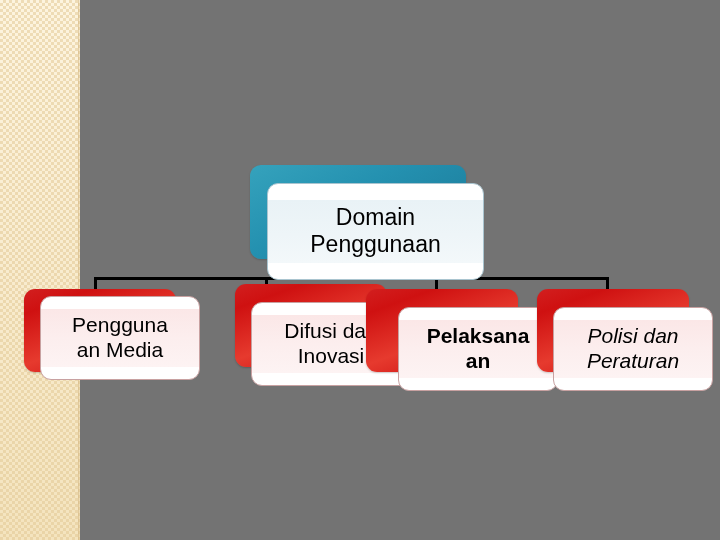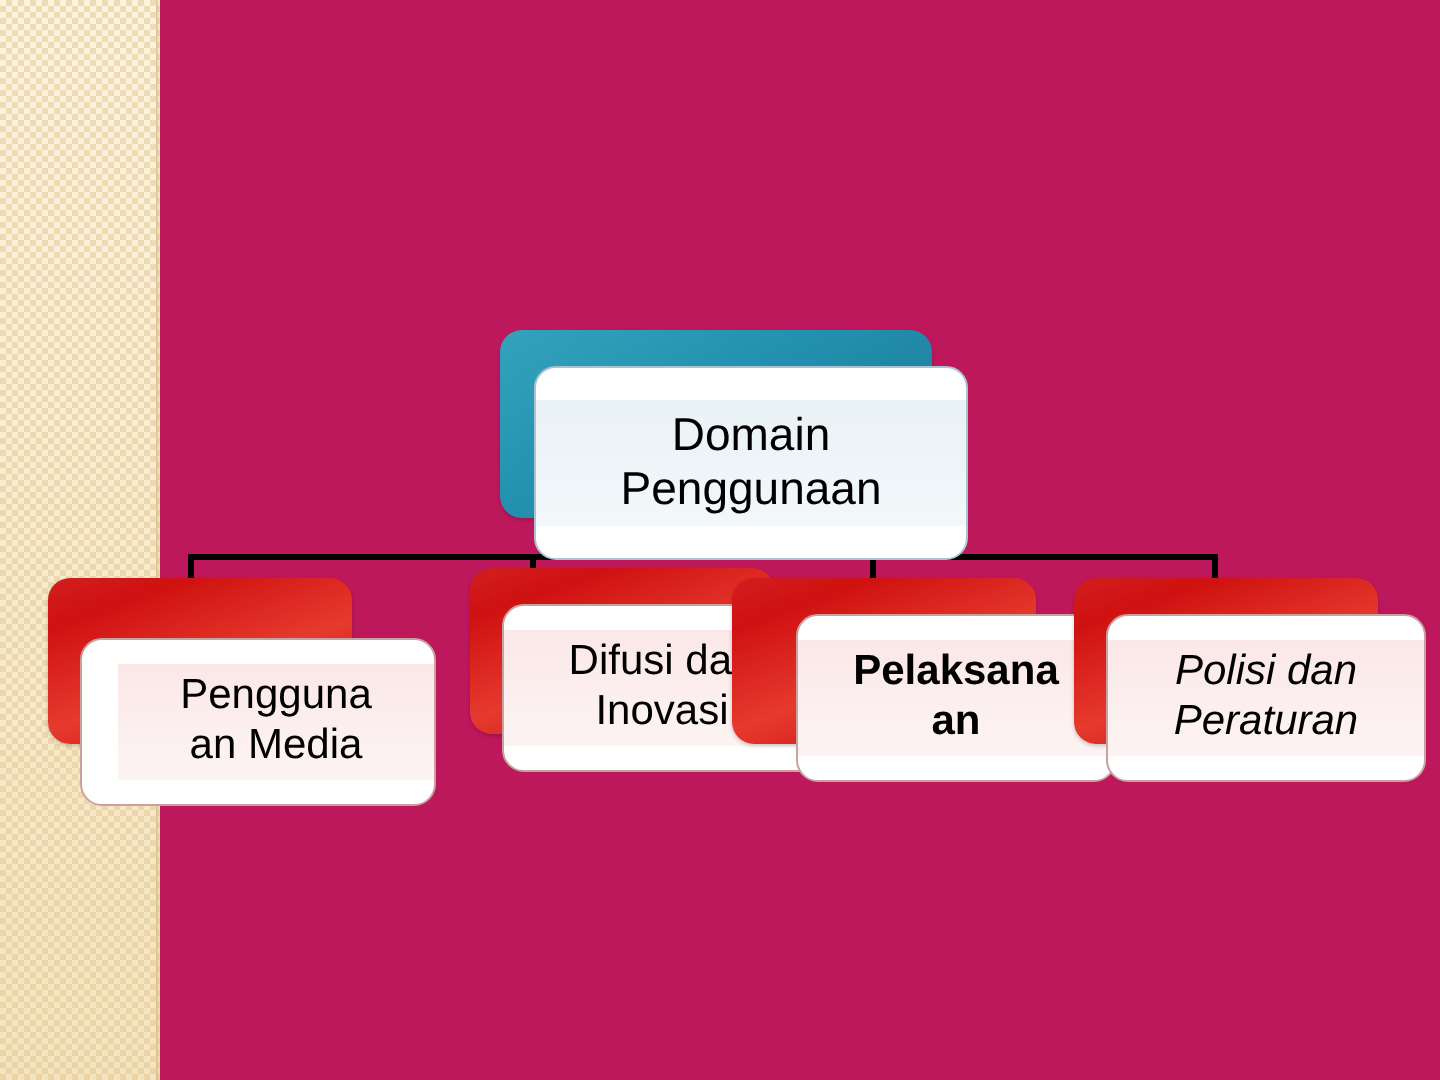--- a/index.html
+++ b/index.html
@@ -5,21 +5,21 @@
   html,body{margin:0;padding:0;}
   body{
     width:720px;height:540px;
     background:#ffffff;
     font-family:"Liberation Sans","DejaVu Sans",sans-serif;
     overflow:hidden;
     position:relative;
   }
   #slide{
     position:absolute;left:0;top:0;width:720px;height:540px;
-    background:#be185d;overflow:hidden;
+    background:#737373;overflow:hidden;
   }
 
   
   #side-strip{
     position:absolute;left:0;top:0;width:80px;height:540px;
     background-color:#f6e8ca;
     background-image:
       linear-gradient(45deg,  rgba(226,200,148,.55) 25%, transparent 25%, transparent 75%, rgba(226,200,148,.55) 75%),
       linear-gradient(45deg,  rgba(226,200,148,.55) 25%, transparent 25%, transparent 75%, rgba(226,200,148,.55) 75%),
       linear-gradient(180deg, rgba(255,248,230,.75), rgba(243,226,186,.75));
@@ -95,21 +95,21 @@
   }
   .node-red .label{
     background:linear-gradient(180deg,#fbe7e7 0%,#fceeee 50%,#fdf3f3 100%);
     font-size:21px;
     padding:4px 8px 5px 8px;
     width:calc(100% - 4px);
   }
 
   #node-r1{left:24px;top:289px;width:176px;height:102px;}
   #node-r1 .back {width:152px;height:83px;}
-  #node-r1 .front{left:16px;top:30px;width:158px;height:82px;padding-left:18px;}
+  #node-r1 .front{left:16px;top:7px;width:158px;height:82px;}
 
   #node-r2{left:195px;top:284px;width:176px;height:102px;margin-left:40px;}
   #node-r2 .back {width:152px;height:83px;}
   #node-r2 .front{left:16px;top:18px;width:158px;height:82px;}
 
   #node-r3{left:366px;top:289px;width:176px;height:102px;}
   #node-r3 .back {width:152px;height:83px;}
   #node-r3 .front{left:32px;top:18px;width:158px;height:82px;font-weight:bold;}
 
   #node-r4{left:537px;top:289px;width:176px;height:102px;}

